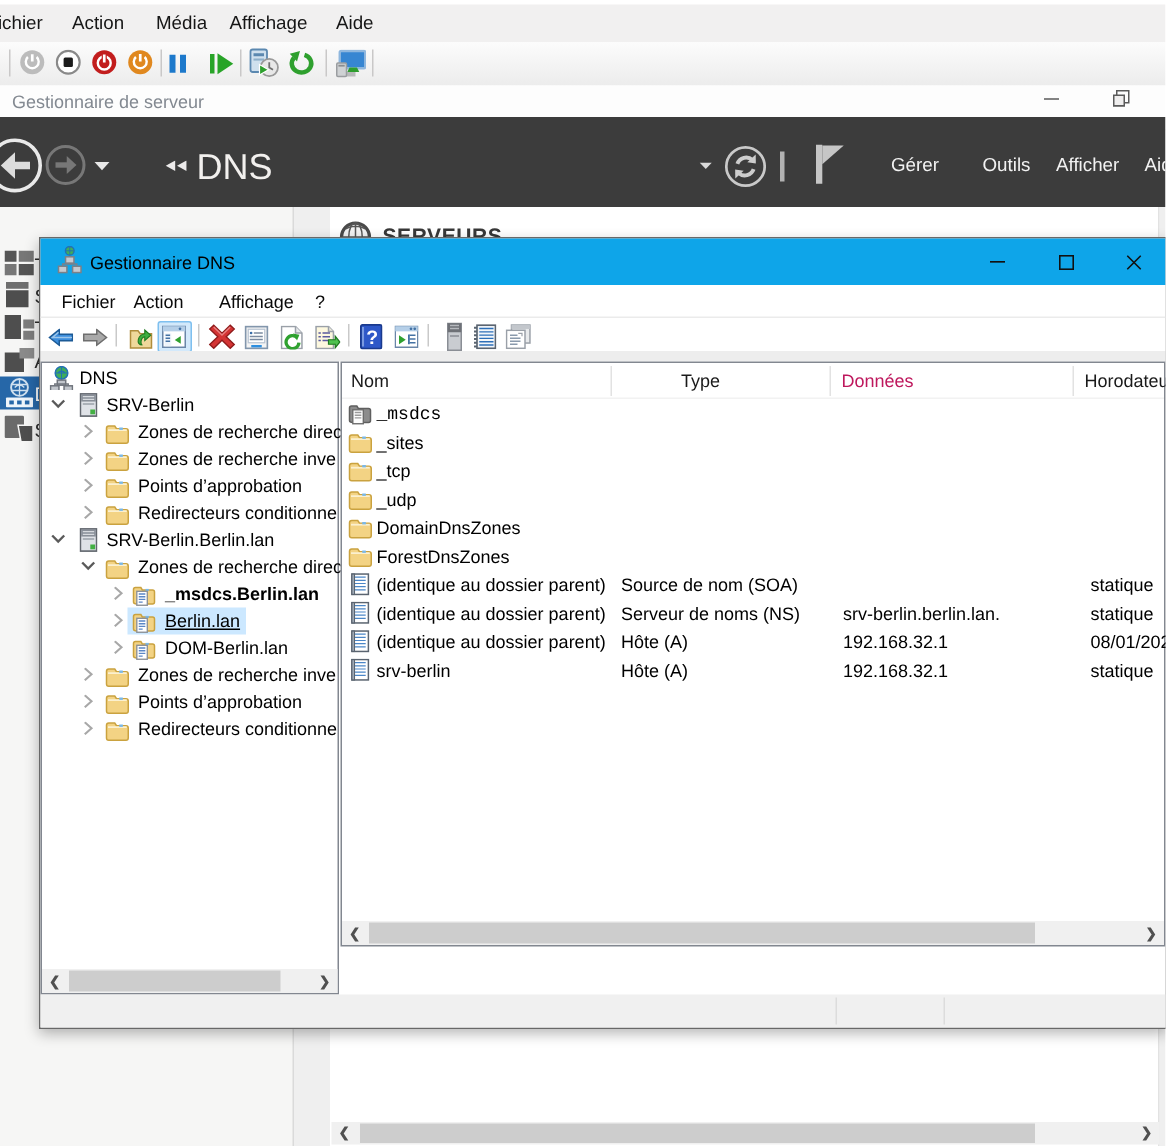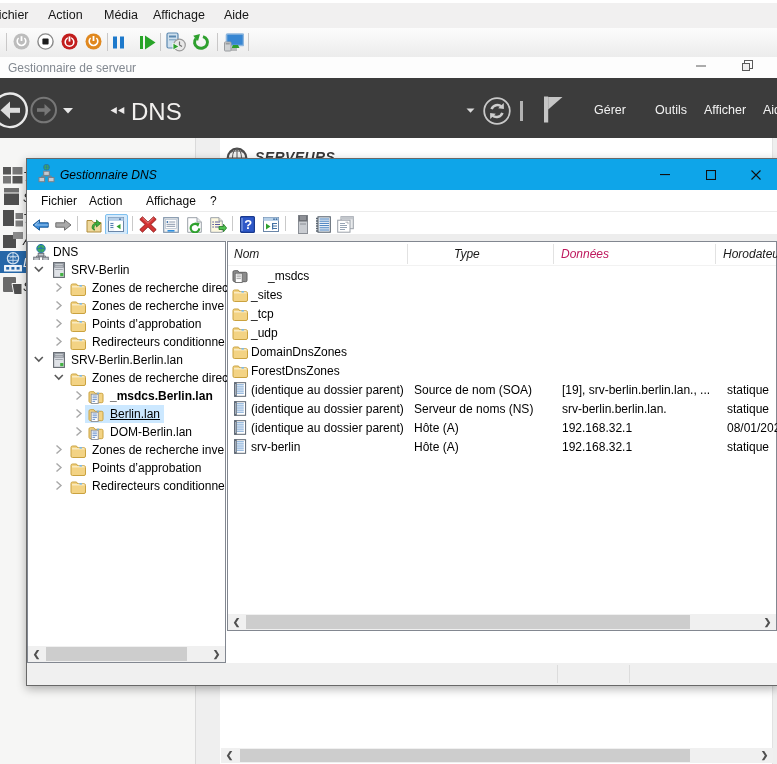--- a/index.html
+++ b/index.html
@@ -1,19 +1,19 @@
 <!DOCTYPE html>
 <html><head>
 <meta charset="utf-8">
 <style>
 * { box-sizing: border-box; margin:0; padding:0; }
 html,body { width:777px; height:764px; overflow:hidden; background:#fff; }
 body { font-family:"Liberation Sans", sans-serif; position:relative; }
 .a { position:absolute; }
-.nw { white-space:nowrap;font-style:italic; }
+.nw { white-space:nowrap; }
 
 #vmmenu { left:0; top:3px; width:777px; height:25px; background:#f1f0f0; }
 #vmmenu span { position:absolute; top:5px; font-size:12.5px; color:#161616; }
 
 #vmtb { left:0; top:28px; width:777px; height:29px; background:linear-gradient(#fcfcfc,#ececec); }
 .vsep { position:absolute; top:5px; width:1px; height:18px; background:#c9c8c8; }
 
 #smtitle { left:0; top:57px; width:777px; height:30px; background:#fdfdfd; border-bottom:1px solid #e8e8e8; }
 #smtitle .txt { position:absolute; left:8px; top:4px; font-size:12px; color:#838991; }
 
@@ -482,21 +482,21 @@
         <span class="a nw" style="left:186px;top:5px;font-size:12px;color:#1a1a1a;margin-left:40px;">Type</span>
         <span class="a nw" style="left:333px;top:5px;font-size:12px;color:#be185d;">Données</span>
         <span class="a nw" style="left:495px;top:5px;font-size:12px;color:#1a1a1a;">Horodateur</span>
         <div class="a" style="left:179px;top:2px;width:1px;height:20px;background:#e2e2e2;"></div>
         <div class="a" style="left:325px;top:2px;width:1px;height:20px;background:#e2e2e2;"></div>
         <div class="a" style="left:487px;top:2px;width:1px;height:20px;background:#e2e2e2;"></div>
       </div>
     <svg class="a" style="left:4px;top:26px;" width="16" height="16">
         <use href="#i-grayfolder"></use>
       </svg>
-    <span class="lrow" style="left:40px;top:25px;line-height:19px;">_msdcs</span>
+    <span class="lrow" style="left:23px;top:25px;line-height:19px;font-family:Liberation Mono, monospace;">_msdcs</span>
     <svg class="a" style="left:4px;top:45px;" width="16" height="16">
         <use href="#i-folder"></use>
       </svg>
     <span class="lrow" style="left:23px;top:44px;line-height:19px;">_sites</span>
     <svg class="a" style="left:4px;top:64px;" width="16" height="16">
         <use href="#i-folder"></use>
       </svg>
     <span class="lrow" style="left:23px;top:63px;line-height:19px;">_tcp</span>
     <svg class="a" style="left:4px;top:83px;" width="16" height="16">
         <use href="#i-folder"></use>
@@ -508,21 +508,20 @@
     <span class="lrow" style="left:23px;top:101px;line-height:19px;">DomainDnsZones</span>
     <svg class="a" style="left:4px;top:121px;" width="16" height="16">
         <use href="#i-folder"></use>
       </svg>
     <span class="lrow" style="left:23px;top:120px;line-height:19px;">ForestDnsZones</span>
     <svg class="a" style="left:4px;top:140px;" width="16" height="16">
         <use href="#i-record"></use>
       </svg>
     <span class="lrow" style="left:23px;top:139px;line-height:19px;">(identique au dossier parent)</span>
     <span class="lrow" style="left:186px;top:139px;line-height:19px;">Source de nom (SOA)</span>
-    <span class="lrow" style="left:334px;top:139px;line-height:19px;">[19], srv-berlin.berlin.lan., ...</span>
     <span class="lrow" style="left:499px;top:139px;line-height:19px;">statique</span>
     <svg class="a" style="left:4px;top:159px;" width="16" height="16">
         <use href="#i-record"></use>
       </svg>
     <span class="lrow" style="left:23px;top:158px;line-height:19px;">(identique au dossier parent)</span>
     <span class="lrow" style="left:186px;top:158px;line-height:19px;">Serveur de noms (NS)</span>
     <span class="lrow" style="left:334px;top:158px;line-height:19px;">srv-berlin.berlin.lan.</span>
     <span class="lrow" style="left:499px;top:158px;line-height:19px;">statique</span>
     <svg class="a" style="left:4px;top:178px;" width="16" height="16">
         <use href="#i-record"></use>

